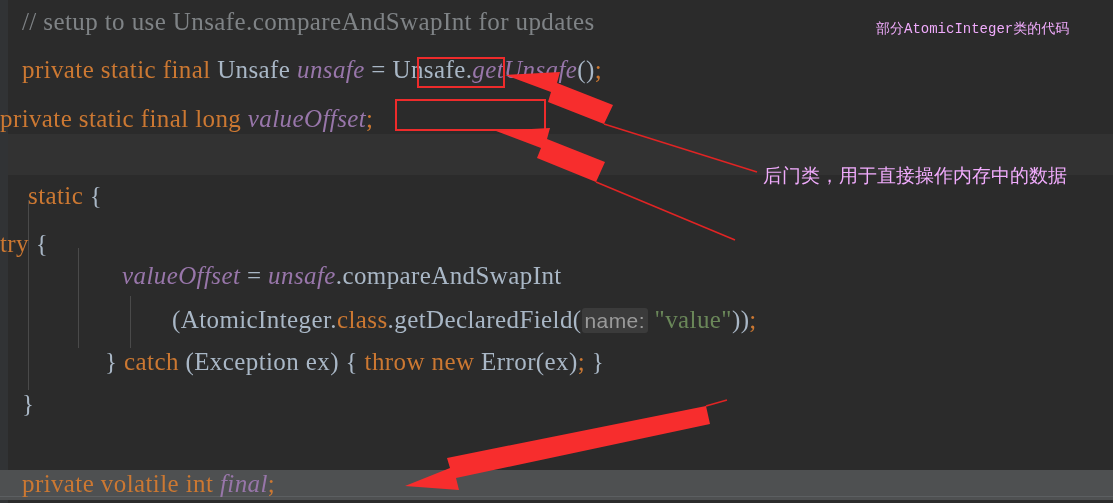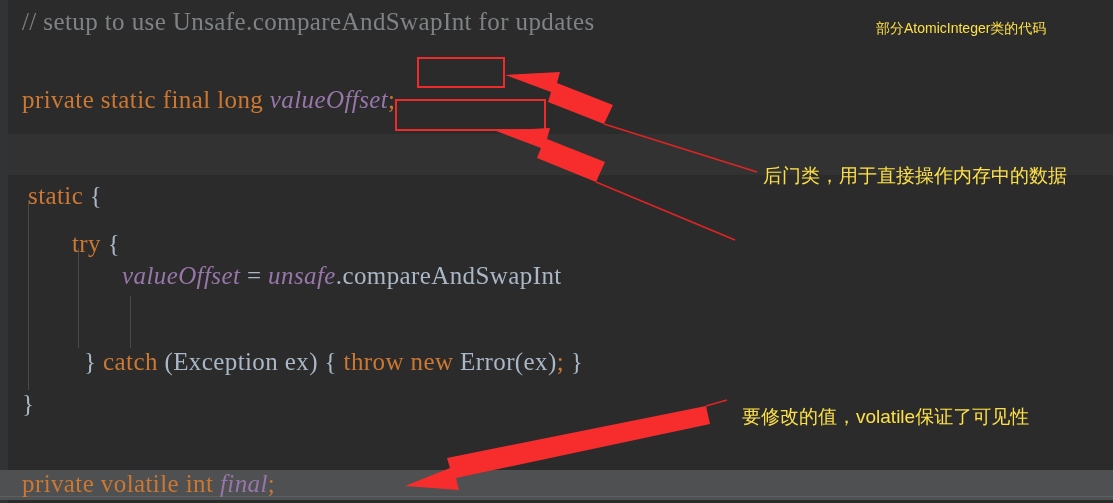--- a/index.html
+++ b/index.html
@@ -89,22 +89,22 @@
   
   .redbox {
     position: absolute;
     border: 2px solid #ee2b2b;
     pointer-events: none;
   }
 
   
   .annot {
     position: absolute;
-    color: #fde047;
-    font-family: Liberation Sans, sans-serif;
+    color: #f0abfc;
+    font-family: Liberation Mono, monospace;
     white-space: nowrap;
   }
   .annot.big { font-size: 19px; }
   .annot.small { font-size: 14px; }
 
   
   .watermark {
     position: absolute;
     color: #9a9a9a;
     font-family: "Liberation Sans", sans-serif;
@@ -129,25 +129,27 @@
 
   <div class="guide" style="left:28px;  top:200px; height:190px;"></div>
   <div class="guide" style="left:78px;  top:248px; height:100px;"></div>
   <div class="guide" style="left:130px; top:296px; height:52px;"></div>
 
   <div class="row-highlight" style="top:470px;"></div>
   <div class="row-underline" style="top:496px;"></div>
 
   <div class="code-layer">
     <div class="line" style="top:-2px;   padding-left:22px;"><span class="cmt">// setup to use Unsafe.compareAndSwapInt for updates</span></div>
-    <div class="line" style="top:76px;   padding-left:22px;"><span class="kw">private </span><span class="kw">static </span><span class="kw">final </span><span class="kw">long </span><span class="fld">valueOffset</span><span class="pct">;</span></div>
+    <div class="line" style="top:46px;   padding-left:22px;"><span class="kw">private </span><span class="kw">static </span><span class="kw">final </span><span class="cls">Unsafe </span><span class="fld">unsafe</span><span class="id"> = </span><span class="cls">Unsafe.</span><span class="fld">getUnsafe</span><span class="id">()</span><span class="pct">;</span></div>
+    <div class="line" style="top:95px;   "><span class="kw">private </span><span class="kw">static </span><span class="kw">final </span><span class="kw">long </span><span class="fld">valueOffset</span><span class="pct">;</span></div>
     <div class="line" style="top:172px;  padding-left:28px;"><span class="kw">static </span><span class="id">{</span></div>
-    <div class="line" style="top:220px;  padding-left:72px;"><span class="kw">try </span><span class="id">{</span></div>
+    <div class="line" style="top:220px;  "><span class="kw">try </span><span class="id">{</span></div>
     <div class="line" style="top:252px;  padding-left:122px;"><span class="fld">valueOffset</span><span class="id"> = </span><span class="fld">unsafe</span><span class="id">.compareAndSwapInt</span></div>
-    <div class="line" style="top:338px;  padding-left:84px;text-align:right;"><span class="id">} </span><span class="kw">catch </span><span class="id">(Exception ex) { </span><span class="kw">throw </span><span class="kw">new </span><span class="id">Error(ex)</span><span class="pct">; </span><span class="id">}</span></div>
+    <div class="line" style="top:296px;  padding-left:172px;"><span class="id">(AtomicInteger.</span><span class="kw">class</span><span class="id">.getDeclaredField(</span><span class="hint">name:</span><span class="id"> </span><span class="str">"value"</span><span class="id">))</span><span class="pct">;</span></div>
+    <div class="line" style="top:338px;  padding-left:105px;text-align:right;"><span class="id">} </span><span class="kw">catch </span><span class="id">(Exception ex) { </span><span class="kw">throw </span><span class="kw">new </span><span class="id">Error(ex)</span><span class="pct">; </span><span class="id">}</span></div>
     <div class="line" style="top:380px;  padding-left:22px;"><span class="id">}</span></div>
     <div class="line" style="top:460px;  padding-left:22px;"><span class="kw">private </span><span class="kw">volatile </span><span class="kw">int </span><span class="fld">final</span><span class="pct">;</span></div>
   </div>
 
   <div class="redbox" style="left:417px; top:57px; width:88px; height:31px;"></div>
   <div class="redbox" style="left:395px; top:99px; width:151px; height:32px;"></div>
 
   <svg class="overlay" viewBox="0 0 1113 503">
 
     <g>
@@ -161,16 +163,15 @@
     </g>
 
     <g>
       <polygon points="405,486 450,468 447,458 706,406 710,424 456,478 459,490" fill="#f72d2d"></polygon>
       <line x1="706" y1="406" x2="727" y2="400" stroke="#e02424" stroke-width="1.6"></line>
     </g>
   </svg>
 
   <div class="annot small" style="left:876px; top:20px;">部分AtomicInteger类的代码</div>
   <div class="annot big" style="left:763px; top:163px;">后门类，用于直接操作内存中的数据</div>
-  <div class="annot big" style="left:742px; top:404px;">要修改的值，volatile保证了可见性</div>
 
 
 </div>
 
 </body></html>

